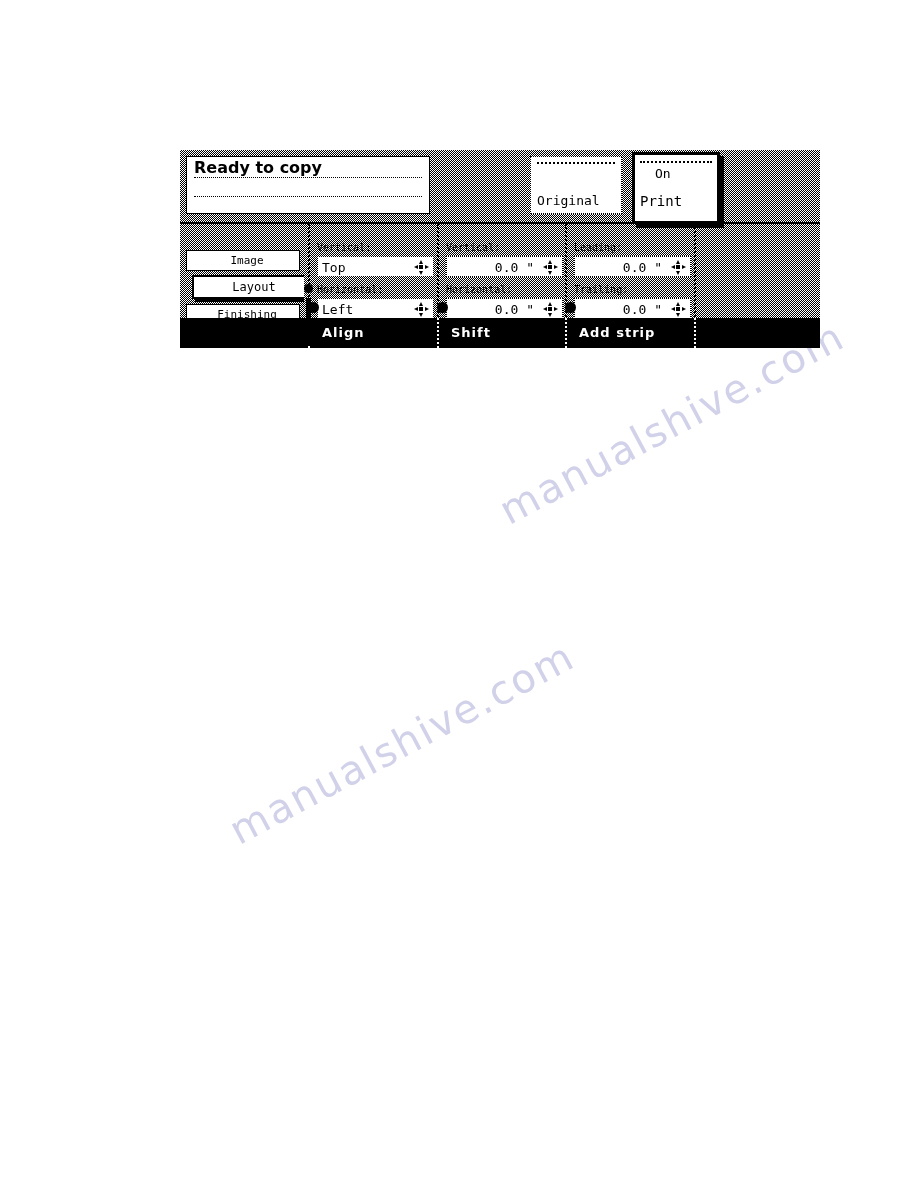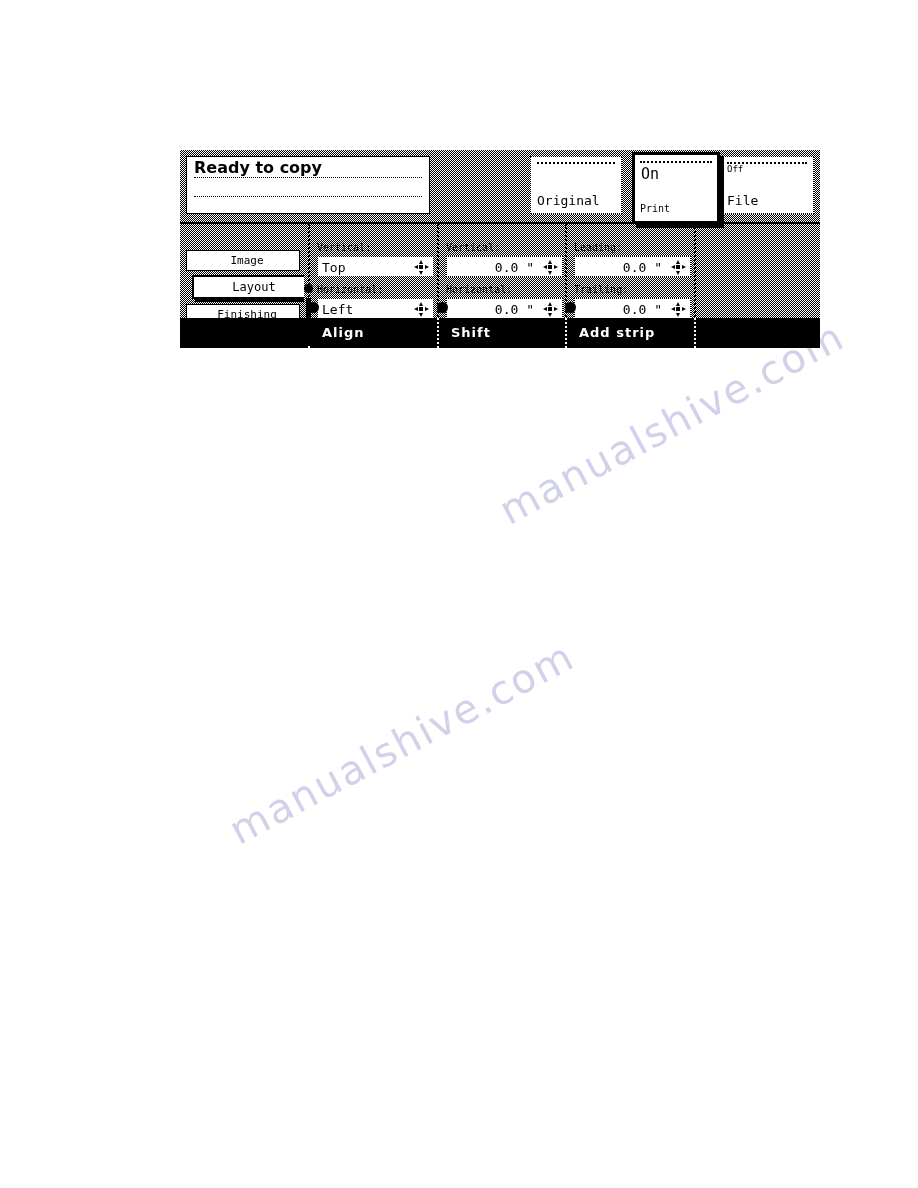--- a/index.html
+++ b/index.html
@@ -120,27 +120,27 @@
     left: 452px; top: 2px;
     width: 88px; height: 72px;
     background: #fff;
     border: 3px solid #000;
     box-sizing: border-box;
     box-shadow: 4px 4px 0 0 #000;
     z-index: 6;
   }
   #tab-onprint .tab-small {
     position: absolute;
-    left: 6px; top: 14px;
-    font-size: 15px; line-height: 10px; color:#000;
+    left: 20px; top: 14px;
+    font-size: 13px; line-height: 10px; color:#000;
   }
   #tab-onprint .tab-main {
     position: absolute;
-    left: 5px; bottom: 4px;
-    font-size: 10px; line-height: 16px; color:#000;
+    left: 5px; bottom: 12px;
+    font-size: 14px; line-height: 16px; color:#000;
   }
   .dotrow {
     position: absolute;
     left: 6px; right: 6px; top: 5px;
     height: 0;
     border-top: 2px dotted #000;
   }
   #tab-onprint .dotrow { left: 5px; right: 5px; top: 6px; }
 
   
@@ -389,25 +389,20 @@
       <div class="tab-small"></div>
       <div class="tab-main">Original</div>
     </div>
 
     <div id="tab-onprint">
       <div class="dotrow"></div>
       <div class="tab-small">On</div>
       <div class="tab-main">Print</div>
     </div>
 
-    <div class="tab" id="tab-offfile">
-      <div class="dotrow"></div>
-      <div class="tab-small">Off</div>
-      <div class="tab-main">File</div>
-    </div>
   </div>
 
   <div id="bodyarea">
     <div id="body-topline"></div>
 
     <div id="sidebar">
       <div class="side-item" id="side-image">Image</div>
       <div class="side-item selected" id="side-layout">Layout</div>
       <div class="side-item" id="side-finishing">Finishing</div>
       <div class="side-item" id="side-sheet">Sheet</div>

